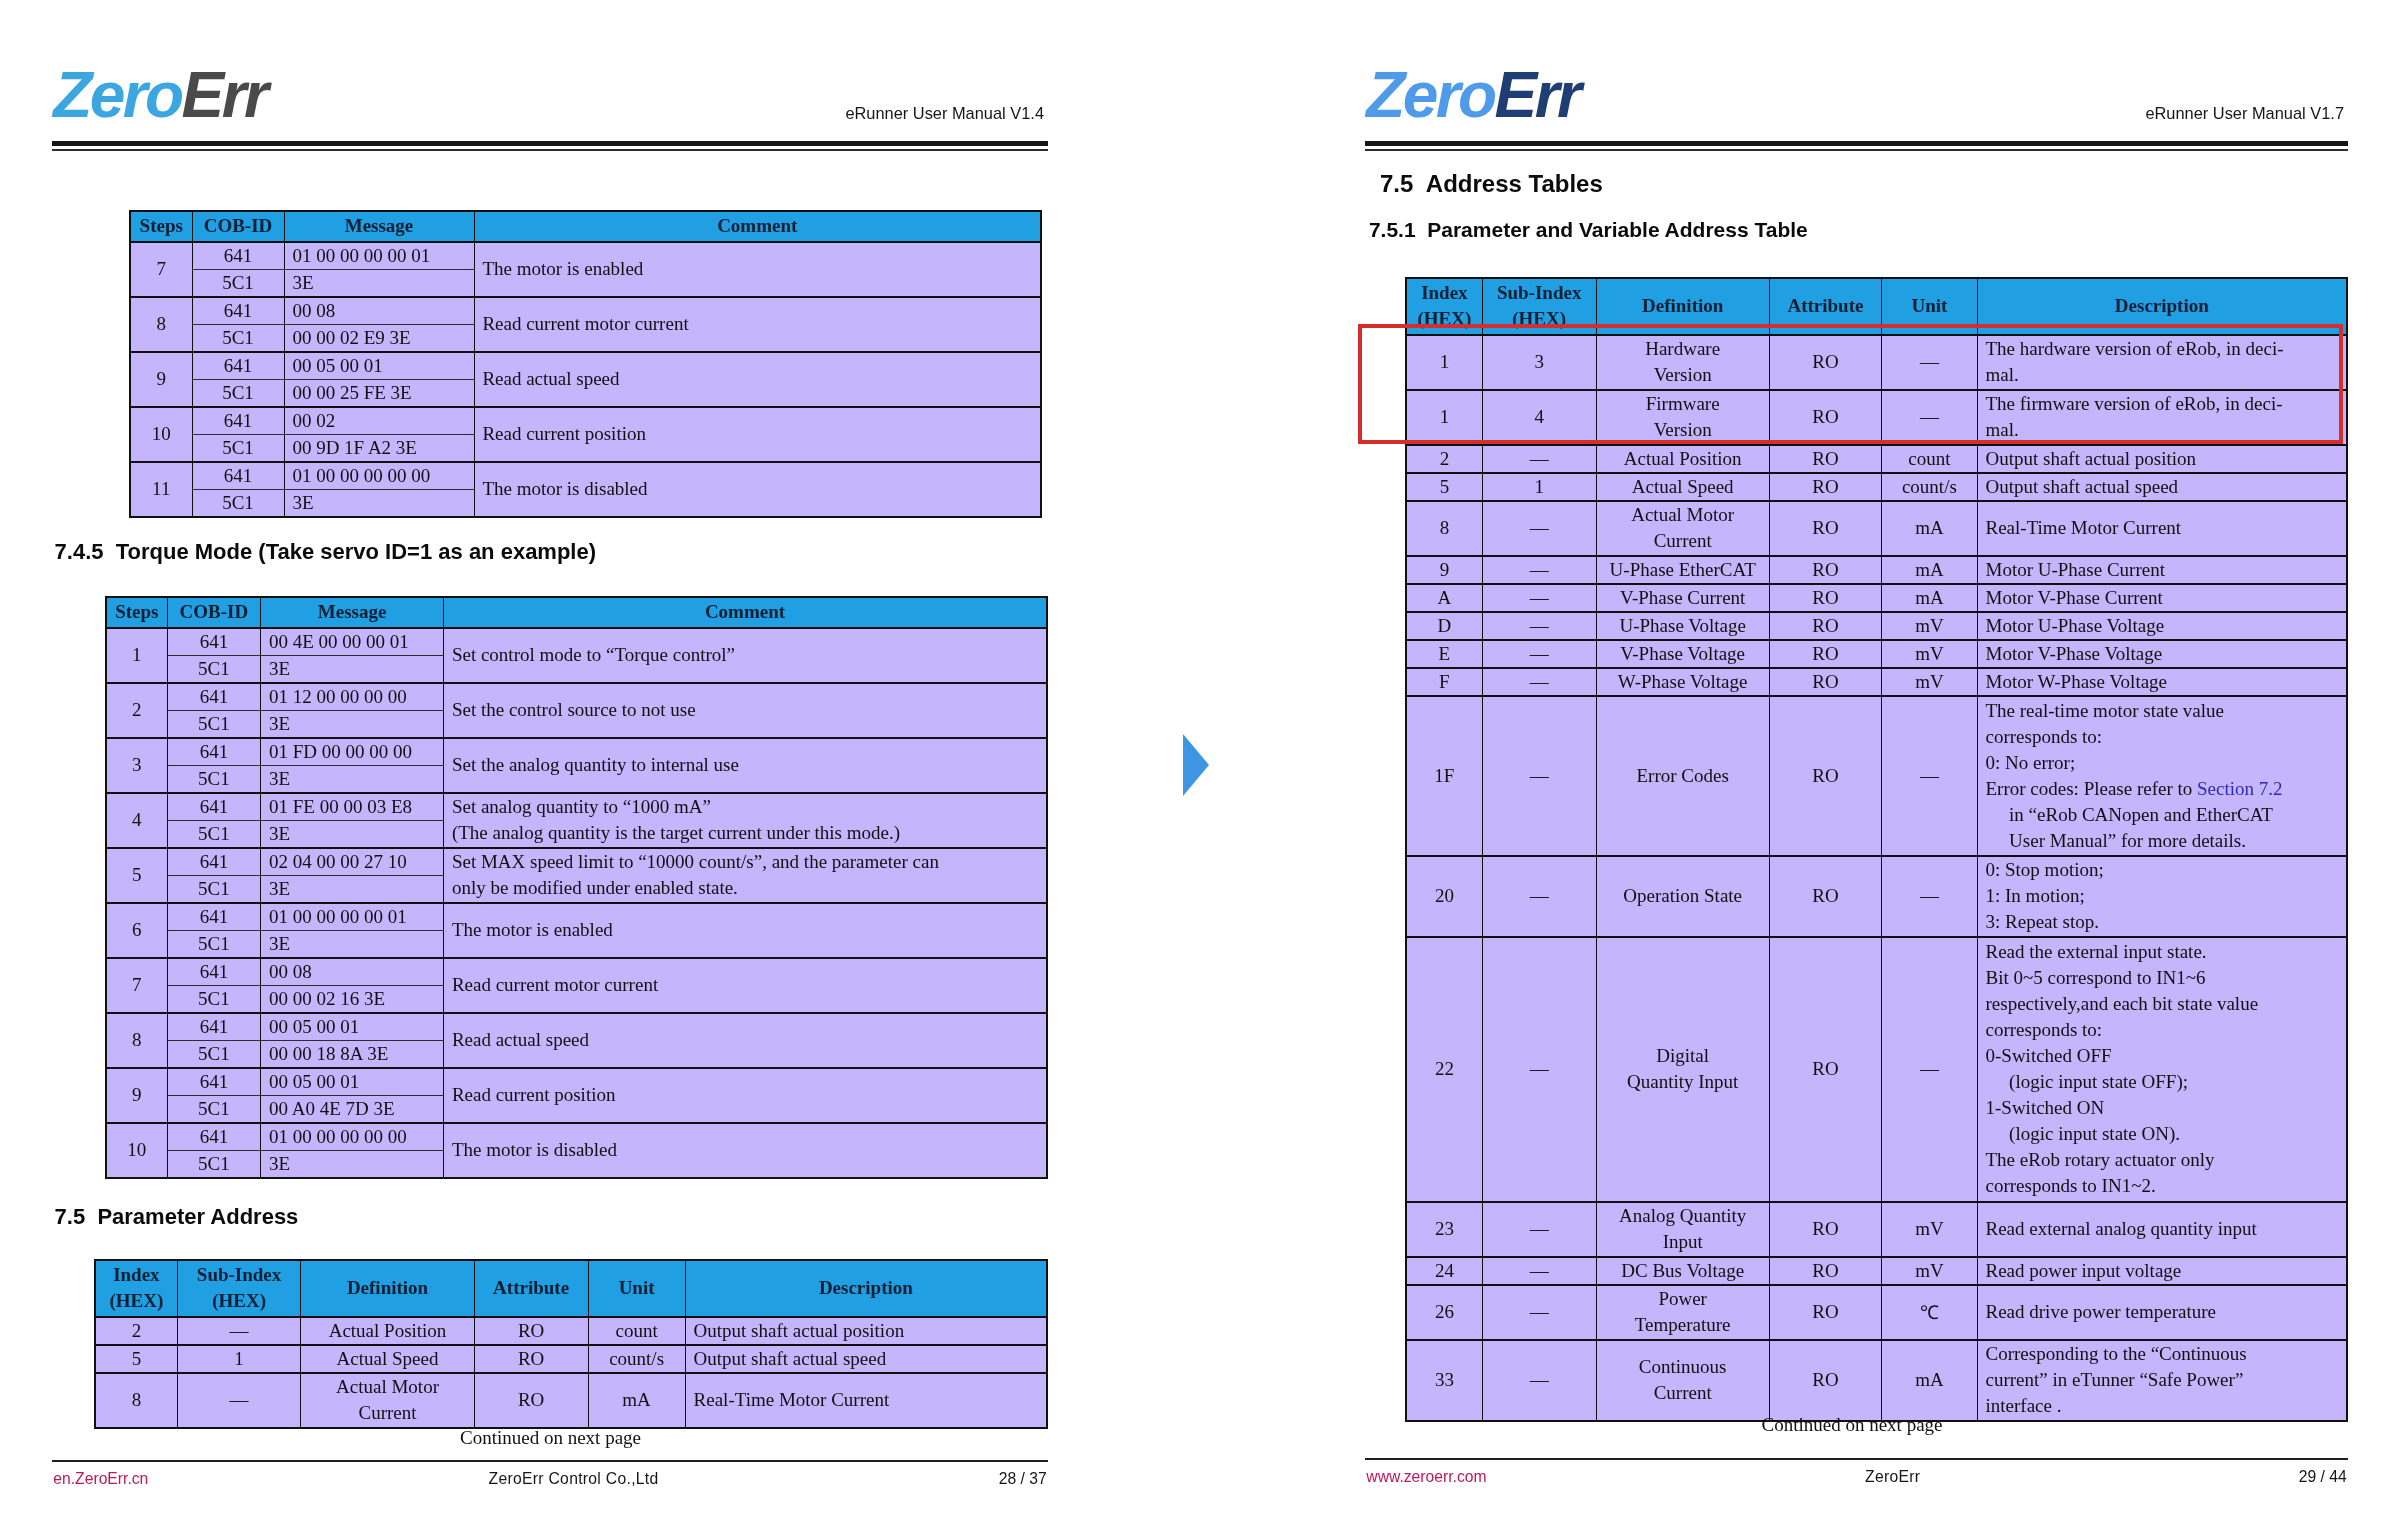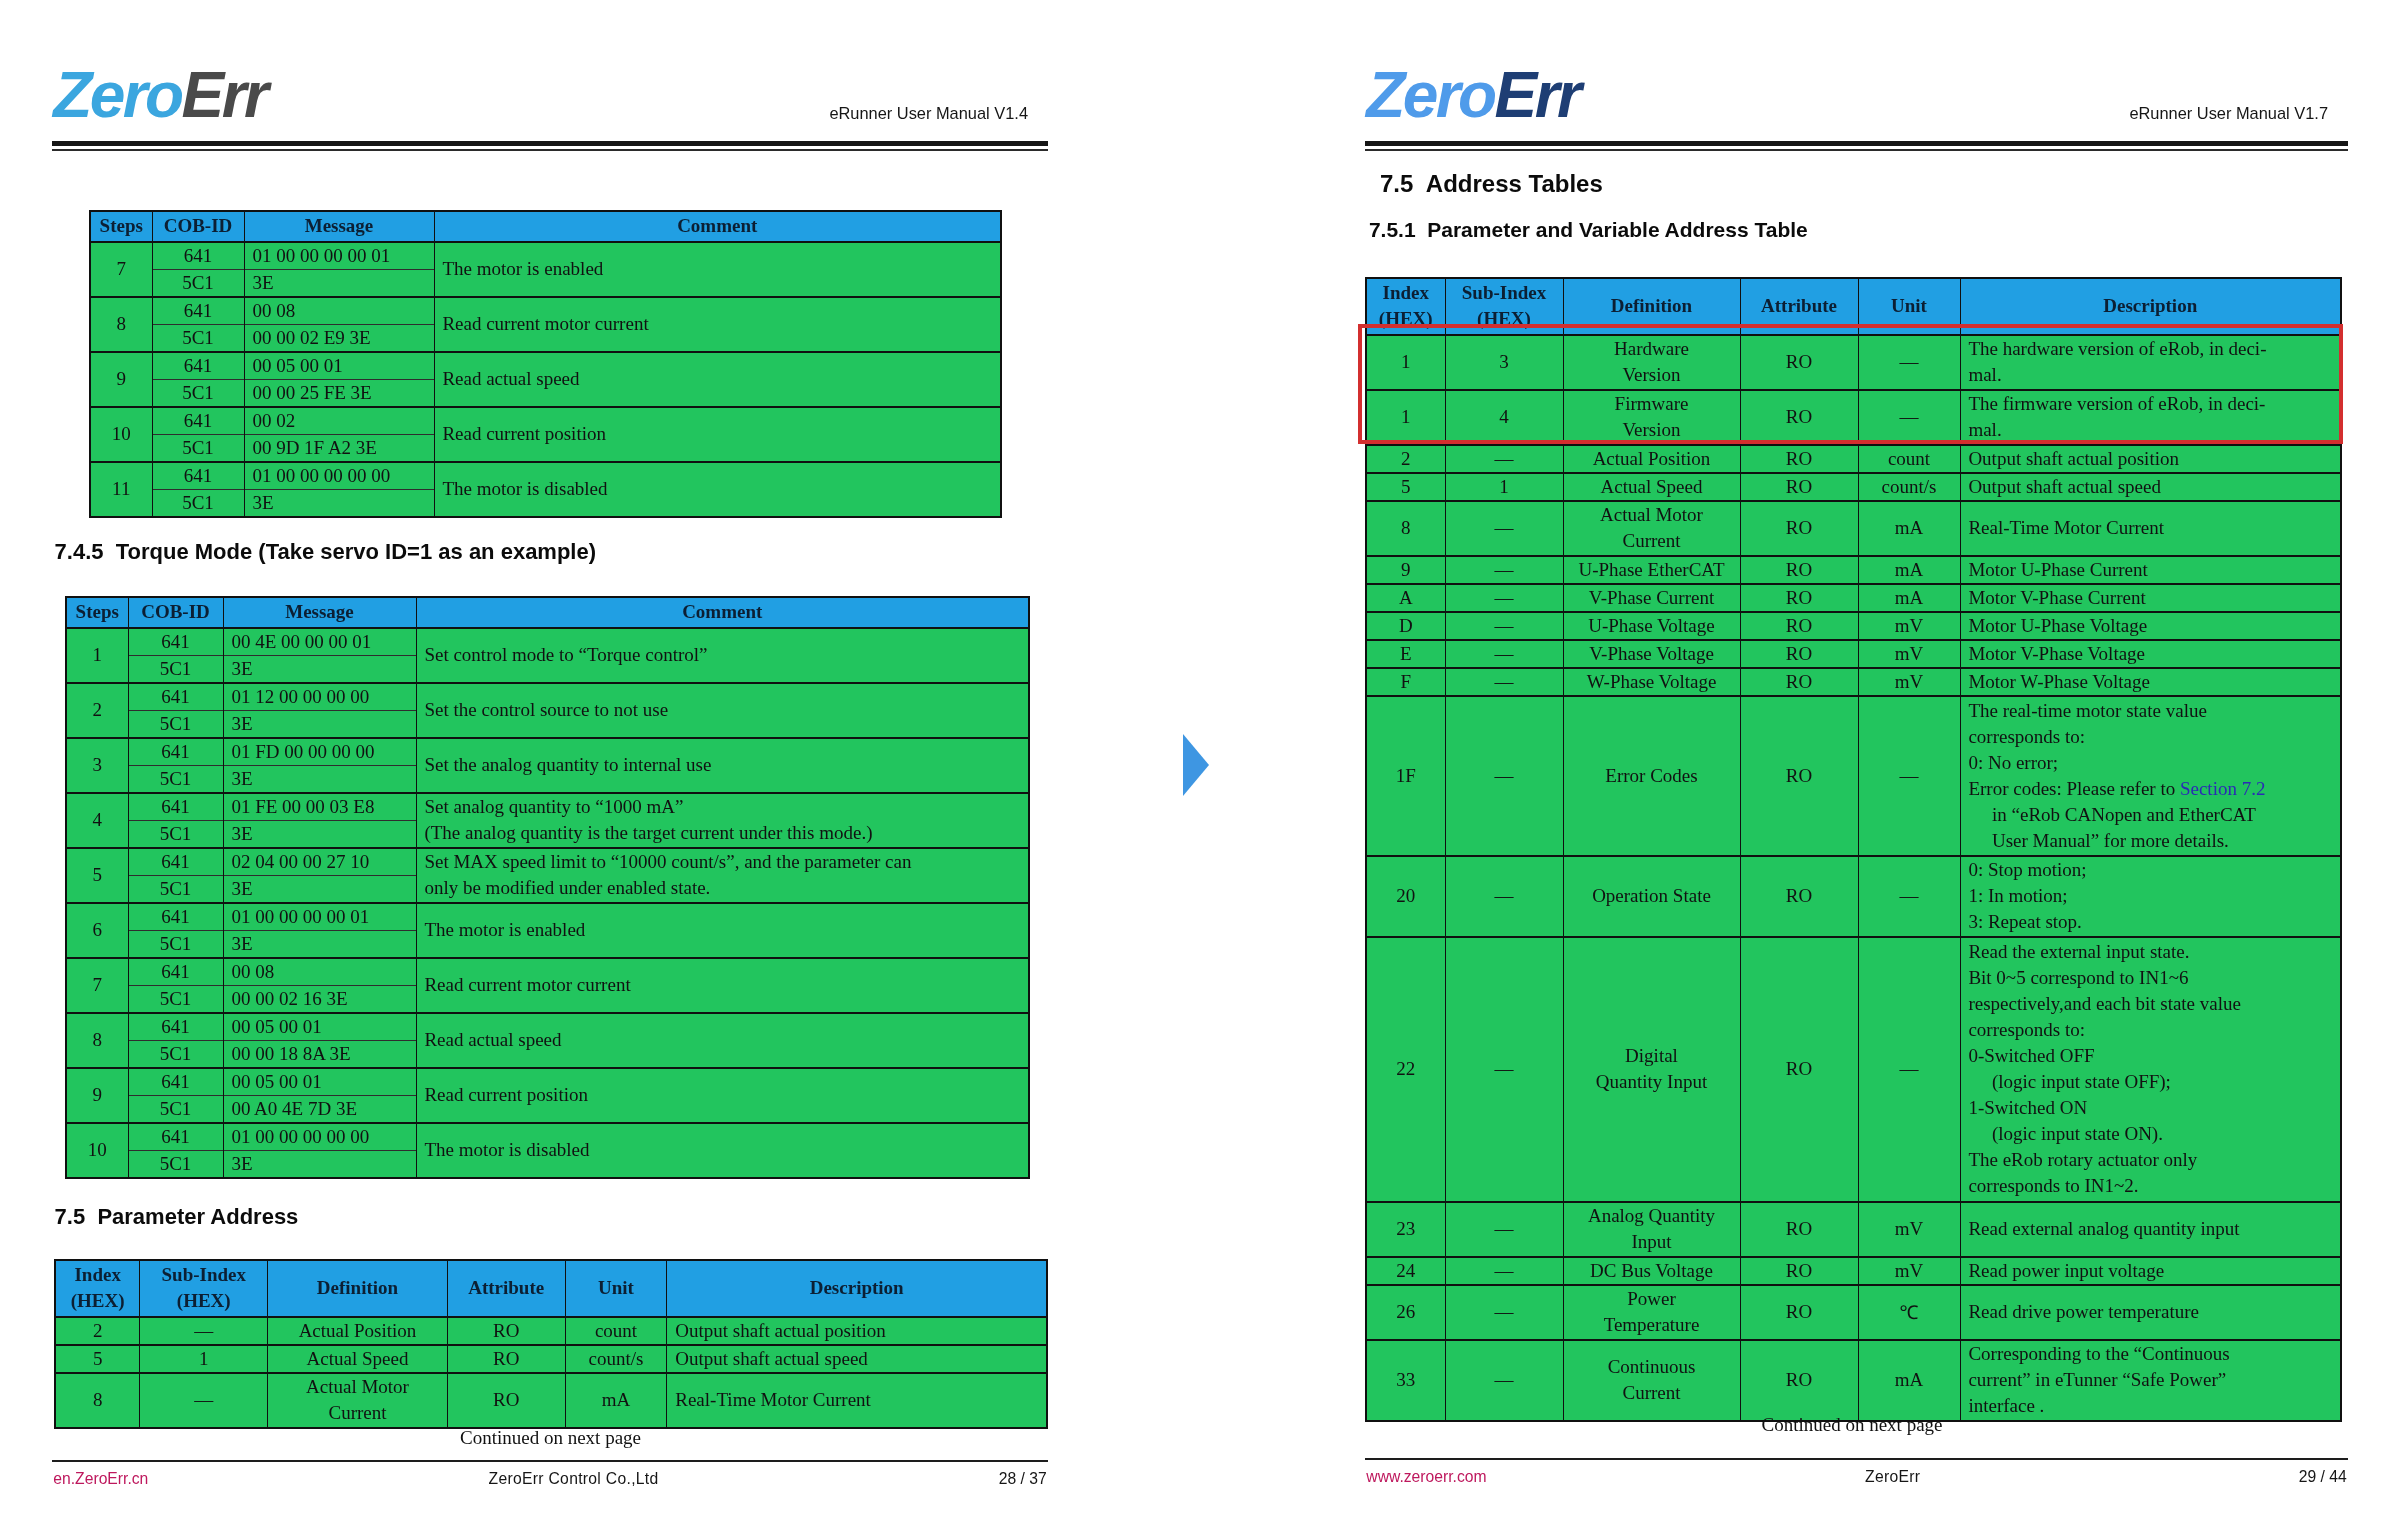--- a/index.html
+++ b/index.html
@@ -16,39 +16,39 @@
   }
   .page{position:absolute;top:0;height:1497px;}
   .page.left{left:52px;width:996px;}
   .page.right{left:1365px;width:983px;}
 
   
   .brand{position:absolute;top:60px;left:1.3px;font-family:"Liberation Sans",sans-serif;
          font-weight:bold;font-style:italic;font-size:64px;line-height:1.1;letter-spacing:-2.6px;white-space:nowrap;}
   .left .bz{color:#3BA6DF;} .left .be{color:#4A4A4A;}
   .right .bz{color:#4F9BEA;} .right .be{color:#1E3E74;}
-  .manual{position:absolute;top:104px;right:20px;font-family:"Liberation Sans",sans-serif;font-size:16.4px;color:#161616;}
+  .manual{position:absolute;top:104px;right:4px;font-family:"Liberation Sans",sans-serif;font-size:16.4px;color:#161616;}
   .ruleband{position:absolute;top:141px;left:0;right:0;height:0;border-top:5.2px solid #161616;}
   .ruleband::after{content:"";display:block;height:2px;background:#2b2b2b;margin-top:2.6px;}
 
   
   .sech{position:absolute;margin:0;font-family:"Liberation Sans",sans-serif;font-weight:bold;color:#0b0b0b;white-space:pre;}
   #secTorque{left:2.6px;top:539px;font-size:22px;}
   #secParamL{left:2.6px;top:1204px;font-size:22px;}
   #secAddr{left:15px;top:170px;font-size:24px;}
   #secParamVar{left:3.9px;top:218px;font-size:21px;}
 
   .contfrom{position:absolute;left:37px;top:184px;width:911px;text-align:center;
             font-weight:bold;font-size:19.7px;}
   .contnext{position:absolute;text-align:center;font-size:19px;}
   #contL{left:2px;top:1427px;width:993px;}
   #contR{left:0;top:1414px;width:974px;}
 
   
-  table{border-collapse:collapse;table-layout:fixed;background:#22c55e;}
+  table{border-collapse:collapse;table-layout:fixed;background:#c4b5fd;margin-left:40px;}
   th,td{overflow:hidden;}
   .st,.pt{border:2.6px solid var(--ink);position:absolute;}
   .st th,.pt th{background:var(--blue);font-weight:bold;color:#0c1f33;
      border-left:1.3px solid var(--ink);border-right:1.3px solid var(--ink);
      border-top:1.3px solid var(--ink);border-bottom:2.6px solid var(--ink);
      font-size:19px;padding:1.3px 3.9px;text-align:center;vertical-align:middle;}
   .st td,.pt td{border-left:1.3px solid var(--ink);border-right:1.3px solid var(--ink);
      font-size:19px;padding:0 7.9px;vertical-align:middle;}
   .st tr.rs>td,.pt tr.rs>td{border-top:2px solid var(--ink);}
   .st tr.sub>td{border-top:1.3px solid #2e2e2e;}

